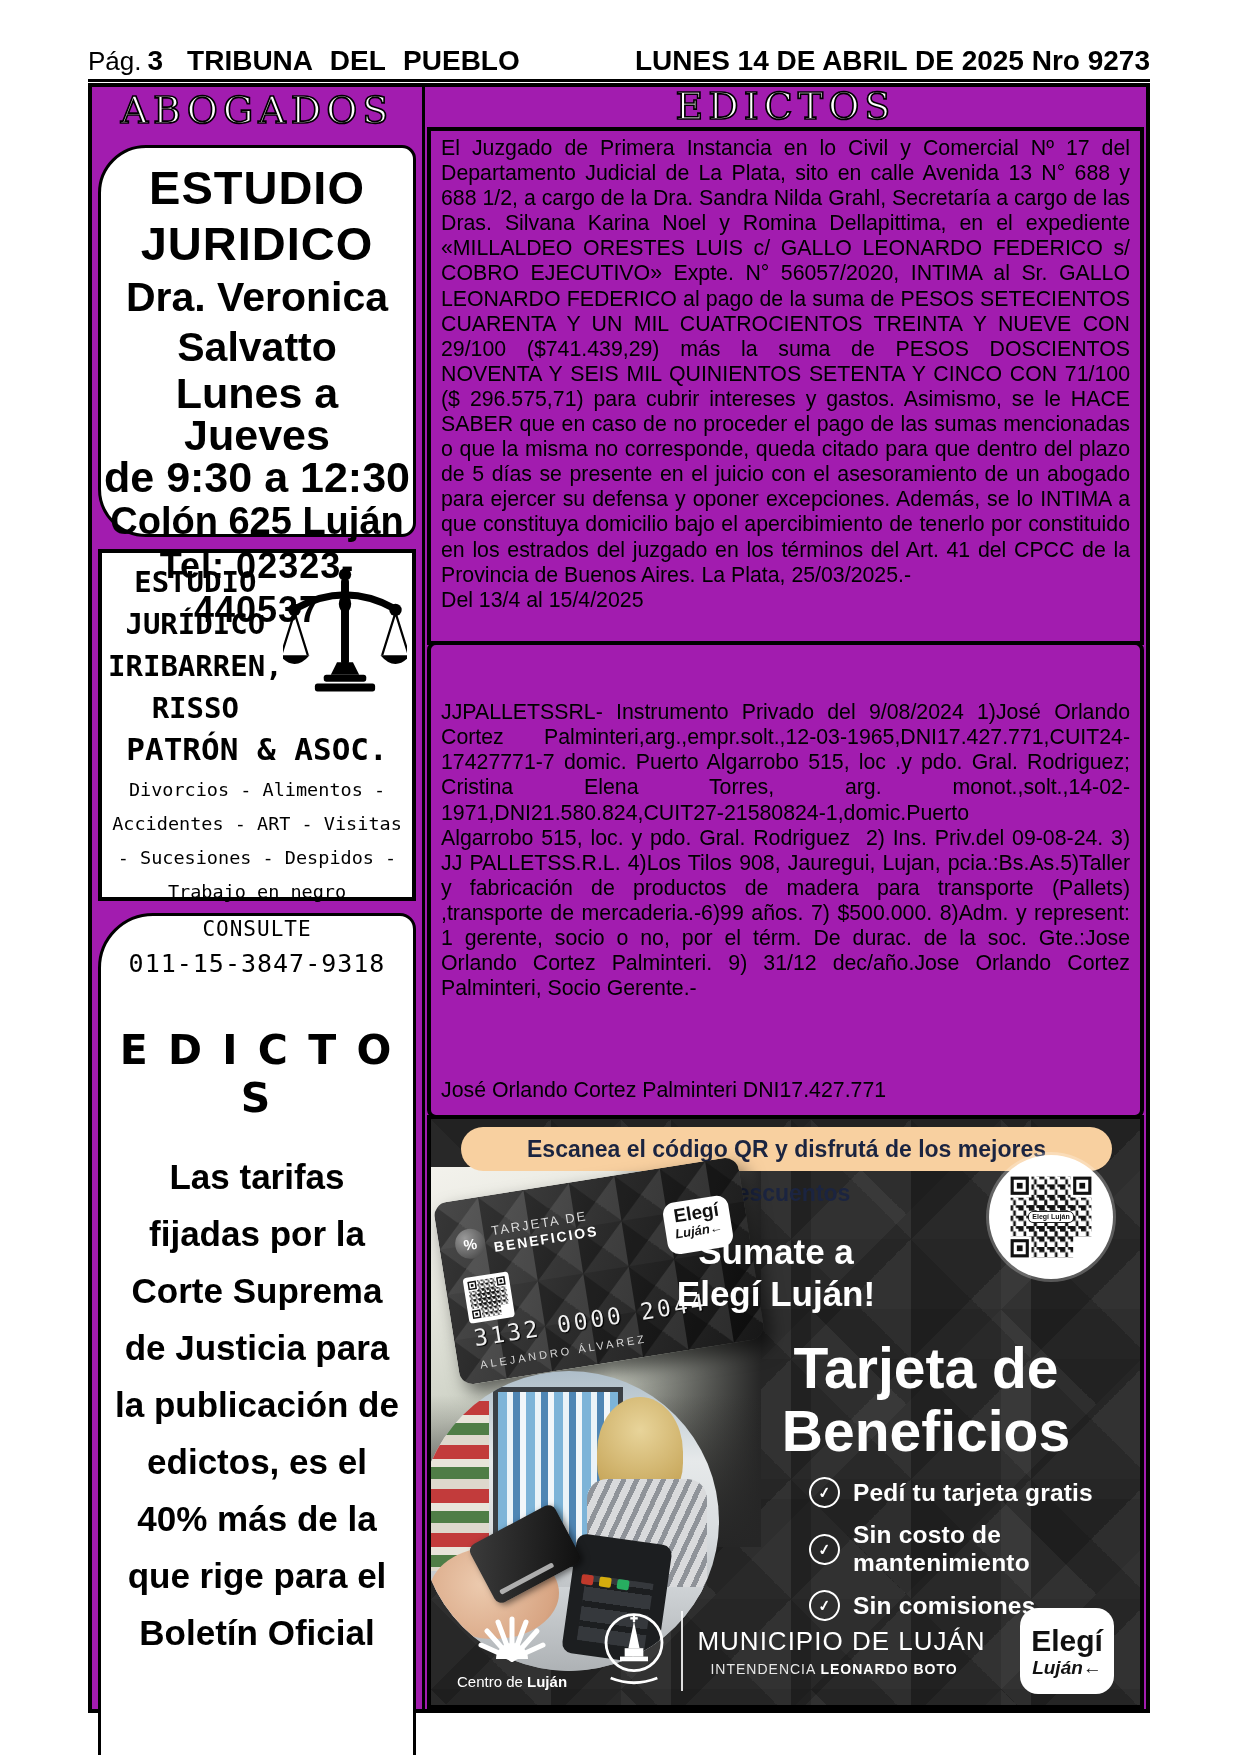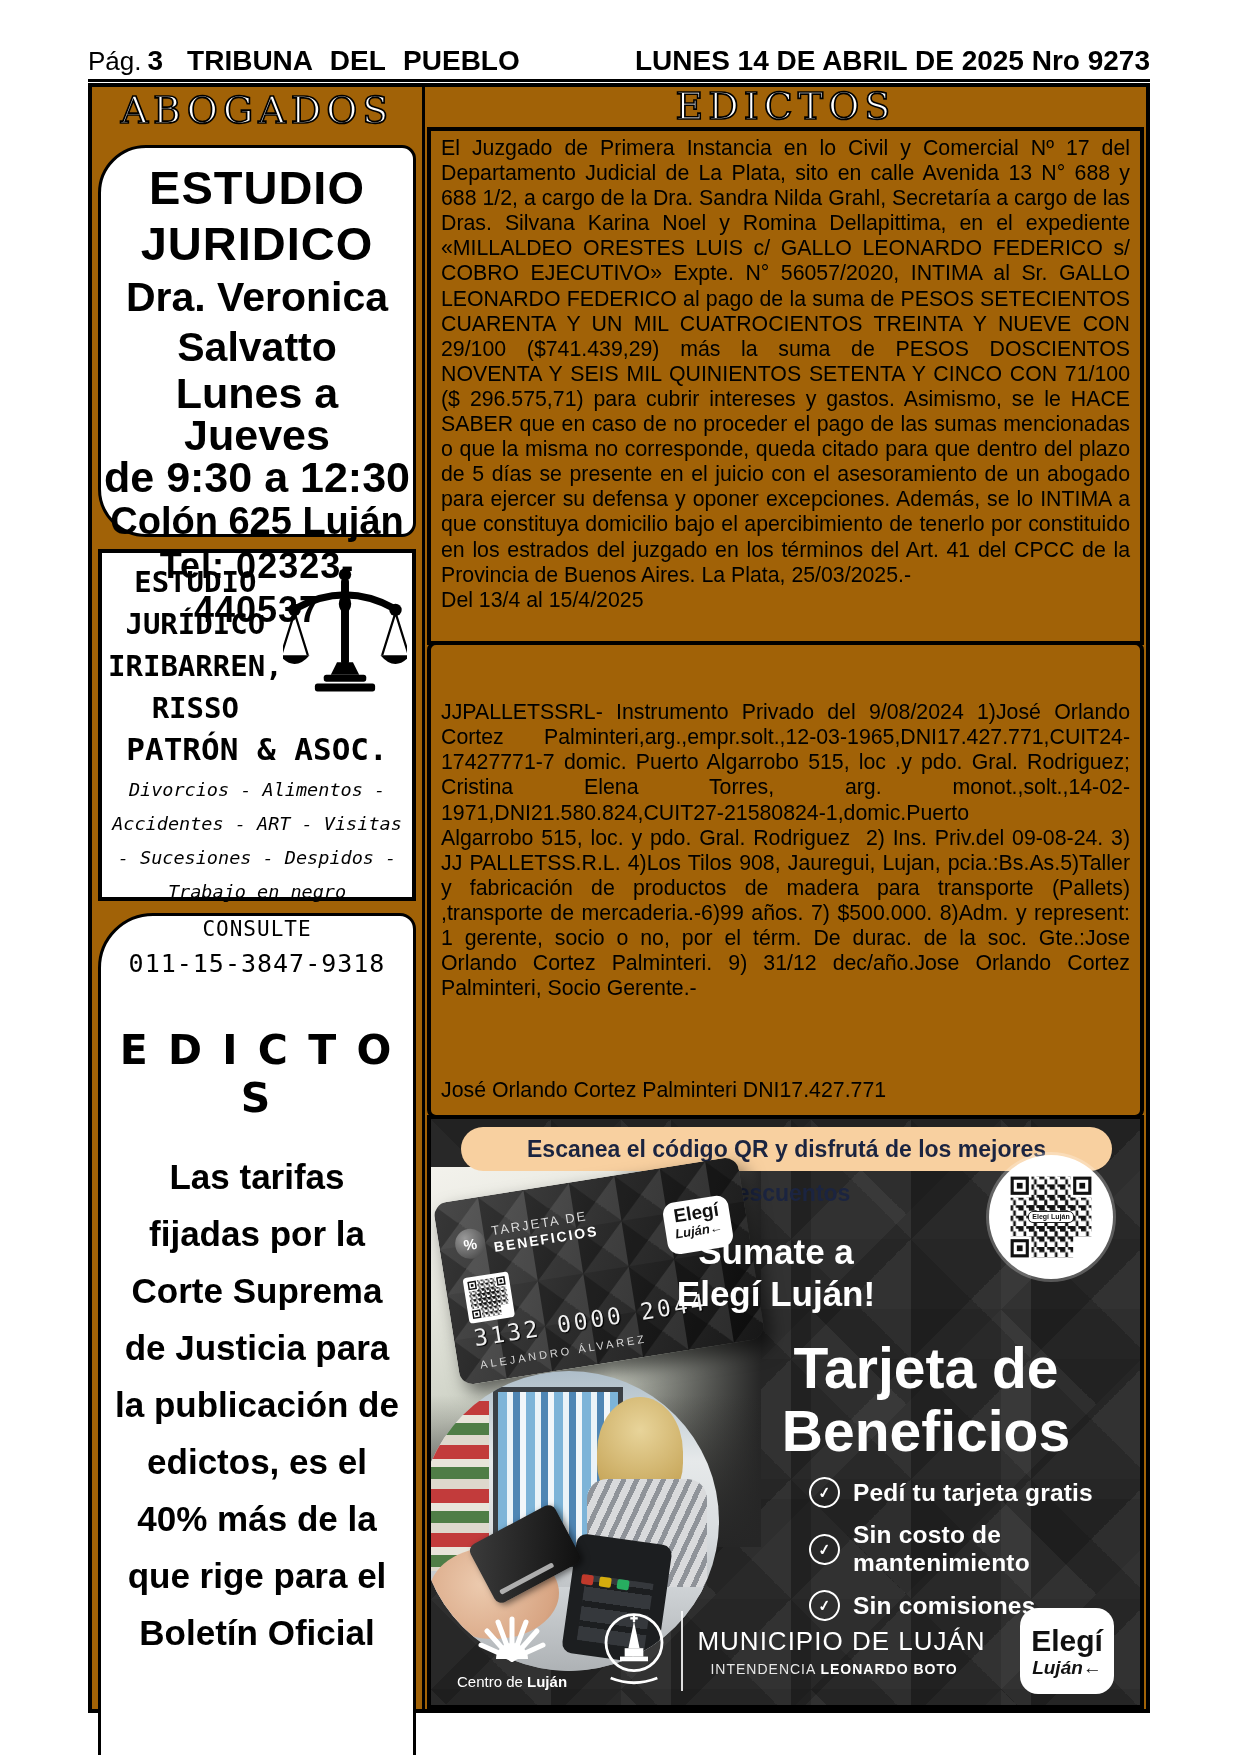--- a/index.html
+++ b/index.html
@@ -10,21 +10,21 @@
     display:flex;justify-content:space-between;align-items:flex-end;
     border-bottom:3px solid #000;padding-bottom:2px;box-sizing:border-box;}
   .header .hl{font-weight:bold;font-size:28px;letter-spacing:0px;display:flex;align-items:baseline;gap:6px;}
   .header .pag{font-weight:normal;font-size:26px;}
   .header .pagnum{font-weight:bold;font-size:28px;}
   .header .paper{word-spacing:10px;margin-left:18px;}
   .header .hr{font-weight:bold;font-size:28px;}
 
   
   .content{position:absolute;left:88px;top:83px;width:1062px;height:1630px;
-    border:4px solid #000;box-sizing:border-box;display:flex;background:#a16207;}
+    border:4px solid #000;box-sizing:border-box;display:flex;background:#a21caf;}
   .left-col{width:333px;border-right:3px solid #000;box-sizing:border-box;position:relative;}
   .right-col{flex:1;position:relative;box-sizing:border-box;}
 
   
   .engraved{font-family:"DejaVu Serif",serif;color:#fff;-webkit-text-stroke:1.7px #000;
     font-size:38px;letter-spacing:5px;text-align:center;line-height:1.0;}
   .left-col .section-title{margin-top:4px;}
   .right-col .section-title-wrap{text-align:center;height:40px;}
   .right-col .section-title{display:inline-block;border-bottom:3px solid #000;padding:0 8px 3px 8px;}
 
@@ -37,21 +37,21 @@
   .salvatto .l-med{font-size:43px;font-weight:700;line-height:42px;}
   .salvatto .l-addr{font-size:38px;font-weight:600;line-height:46px;}
   .salvatto .l-tel{font-size:36px;font-weight:bold;line-height:44px;letter-spacing:1px;}
 
   .iribarren{margin-top:12px;height:352px;border:4px solid #000;
     font-family:"DejaVu Sans Mono",monospace;text-align:center;padding-top:8px;}
   .iribarren .toprow{display:flex;align-items:flex-start;padding:0 6px;}
   .iribarren .firm{width:176px;font-weight:bold;font-size:29px;line-height:42px;text-align:center;}
   .iribarren .scales{flex:1;display:flex;justify-content:center;padding-top:4px;}
   .iribarren .partners{font-weight:bold;font-size:31px;margin-top:2px;}
-  .iribarren .services{font-size:18.5px;line-height:34px;margin-top:6px;padding:0 4px;font-style:italic;}
+  .iribarren .services{font-size:18.5px;line-height:34px;margin-top:6px;padding:0 4px;}
   .iribarren .consult{font-size:21px;margin-top:8px;letter-spacing:1px;}
   .iribarren .phone{font-size:25px;margin-top:8px;letter-spacing:1px;text-align:center;}
 
   .tariff{margin-top:12px;height:896px;border:3px solid #000;border-radius:55px 16px 16px 55px;
     text-align:center;}
   .tariff .t-title{margin-top:110px;font-size:41px;font-weight:900;letter-spacing:3px;
     font-family:"DejaVu Sans",sans-serif;}
   .tariff .t-body{margin:26px auto 0 auto;width:286px;font-size:35px;font-weight:700;
     line-height:57px;font-family:"Liberation Sans",sans-serif;}
 

